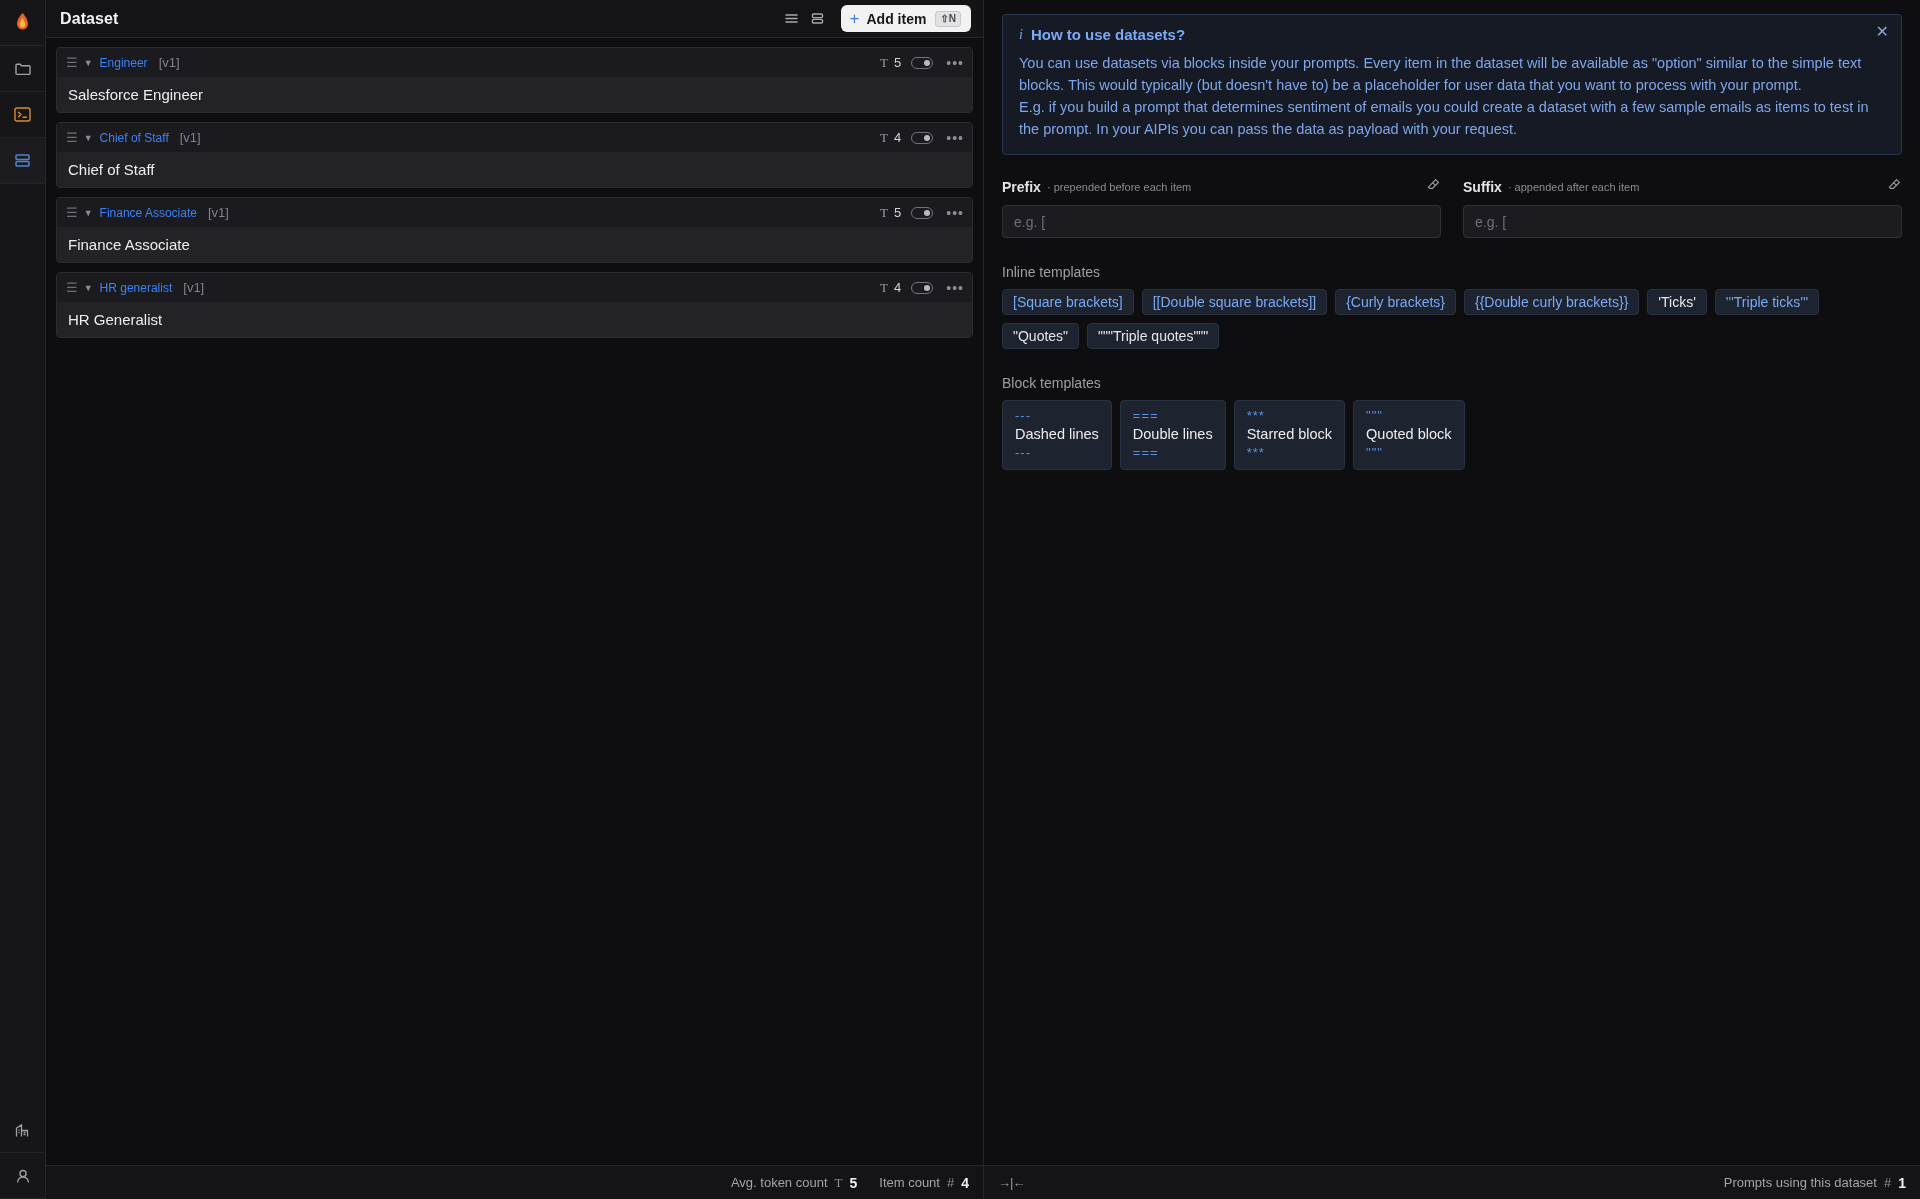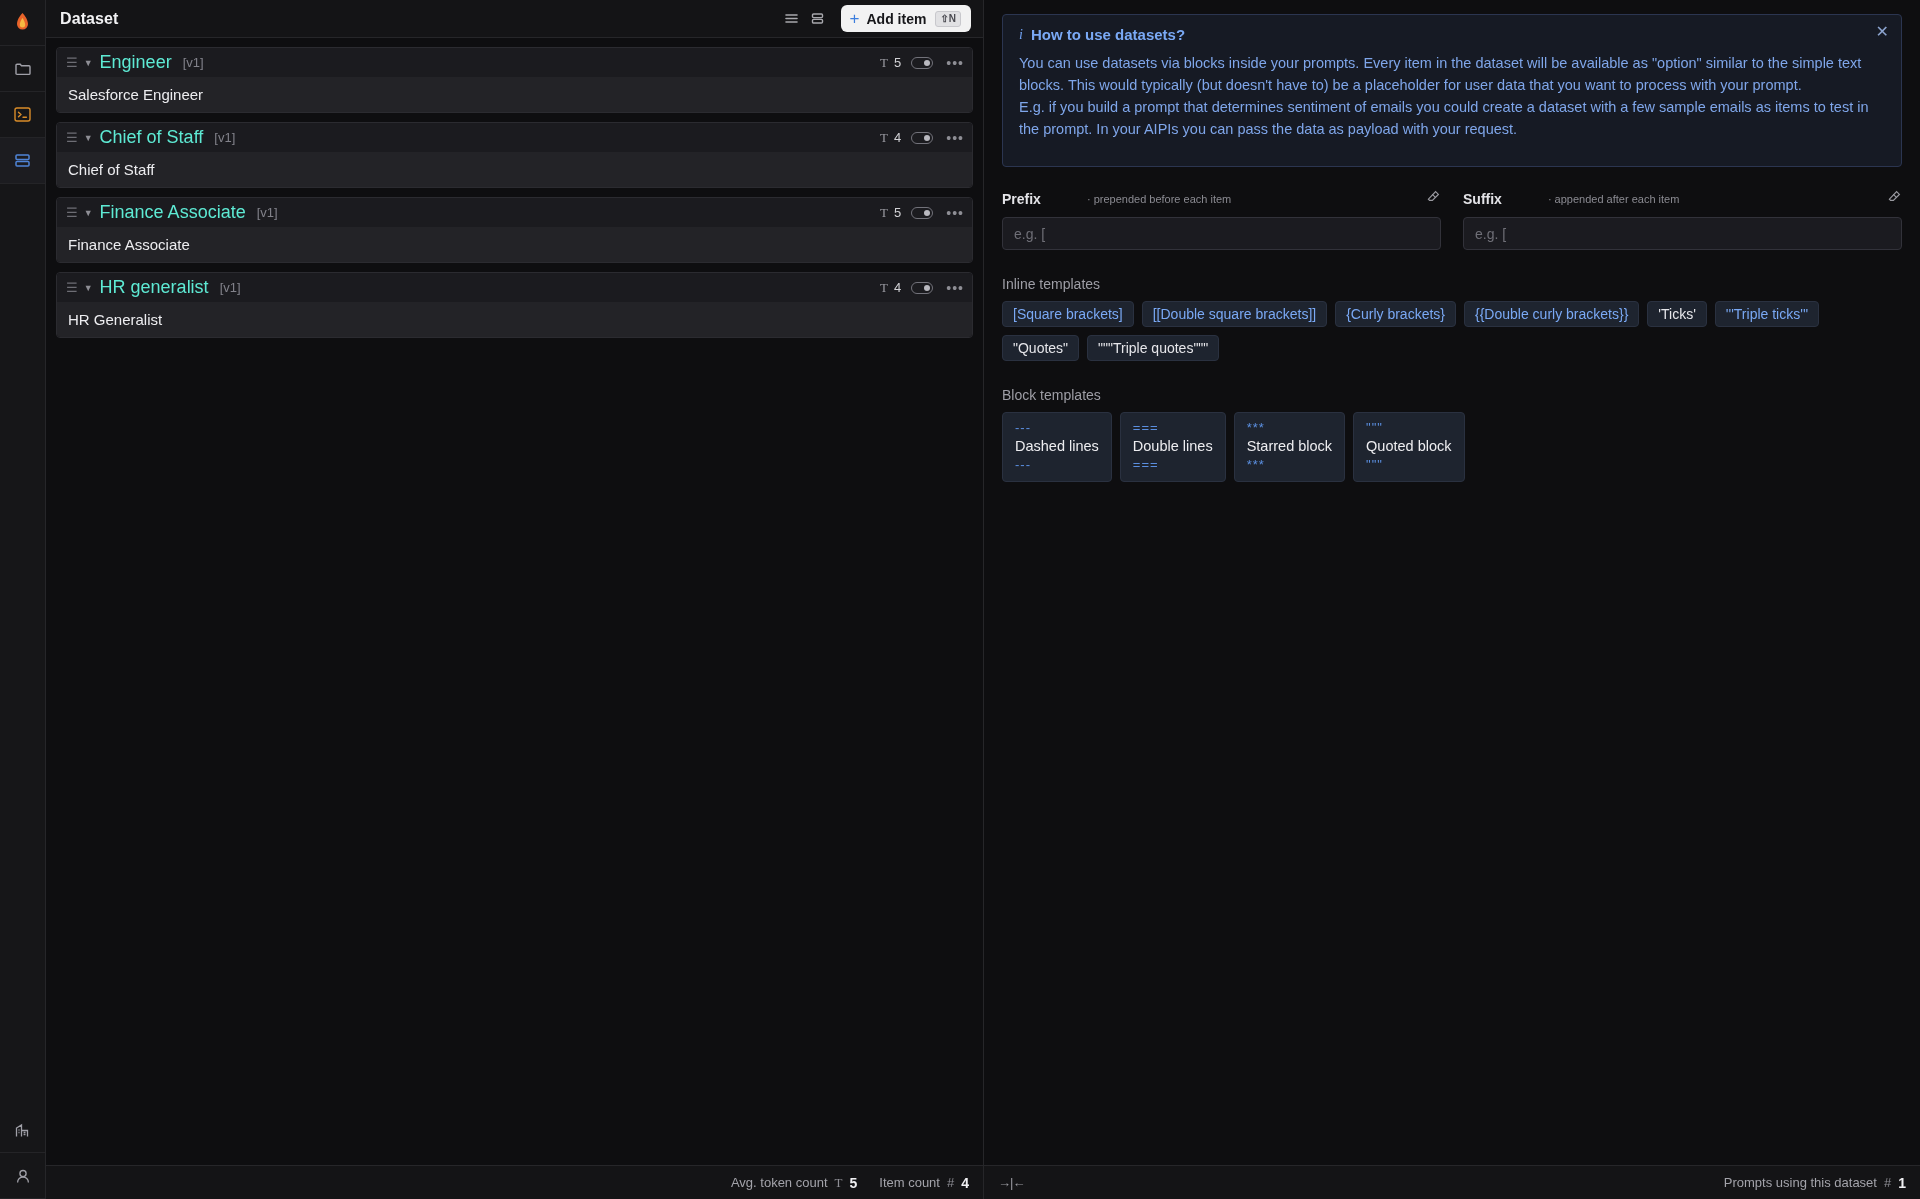--- a/index.html
+++ b/index.html
@@ -67,21 +67,21 @@
 
   
   .list-scroll { flex: 1 1 auto; overflow: hidden; padding: 9px 10px 0 10px; }
   .ds-item { margin-bottom: 9px; border: 1px solid #2b2b30; border-radius: 4px; overflow: hidden; }
   .ds-head {
     height: 29px; display: flex; align-items: center; gap: 7px;
     background: #1b1b1f; padding: 0 8px 0 9px;
   }
   .grip { color: #6d6d74; font-size: 13px; cursor: grab; letter-spacing: -1px; }
   .caret { color: #8e8e95; font-size: 9px; cursor: pointer; }
-  .ds-name { font-size: 18px; color: #5eead4; }
+  .ds-name { font-size: 12px; color: #3b82f6; }
   .ds-ver { font-size: 13px; color: #82828a; margin-left: 4px; }
   .ds-head-spacer { flex: 1 1 auto; }
   .tok { display: flex; align-items: center; gap: 6px; color: #9a9aa1; font-size: 13px; }
   .tok-T { font-family: "Liberation Serif", serif; font-size: 13px; color: #9a9aa1; }
   .tok-n { color: #d2d2d6; font-size: 13px; }
   .toggle {
     width: 22px; height: 12px; border-radius: 7px;
     border: 1px solid #72727a; position: relative; cursor: pointer; margin-left: 3px;
   }
   .toggle::after {
@@ -114,25 +114,25 @@
     border-radius: 4px; padding: 11px 16px 14px 16px; position: relative;
   }
   .info-title { display: flex; align-items: center; gap: 8px; margin-bottom: 9px; }
   .info-i { color: #6fa0f0; font-family: "Liberation Serif", serif; font-style: italic; font-size: 14px; }
   .info-title-tx { color: #7aa9f5; font-size: 15px; font-weight: bold; }
   .info-x {
     position: absolute; top: 9px; right: 12px; color: #8ca4cf;
     font-size: 16px; cursor: pointer; line-height: 1;
   }
   .info-p { color: #7fa6ea; font-size: 14.5px; line-height: 1.52; margin-bottom: 0; }
-  .info-p:last-child { margin-bottom: 12px; }
+  .info-p:last-child { margin-bottom: 0; }
 
   .px-row { display: flex; gap: 22px; margin-top: 22px; }
   .px-col { flex: 1 1 0; }
-  .px-label-row { display: flex; align-items: center; margin-bottom: 9px; gap: 40px; }
+  .px-label-row { display: flex; align-items: center; margin-bottom: 9px; }
   .px-label { font-size: 14px; font-weight: bold; color: #e4e4e8; }
   .px-hint { font-size: 11px; color: #8b8b92; margin-left: 6px; }
   .px-spacer { flex: 1 1 auto; }
   .px-erase { color: #9a9aa1; cursor: pointer; }
   .px-input {
     width: 100%; height: 33px; background: #1b1b20;
     border: 1px solid #32323a; border-radius: 4px;
     color: #e4e4e8; font-size: 14px; padding: 0 11px;
     font-family: "Liberation Sans", sans-serif; outline: none;
   }

